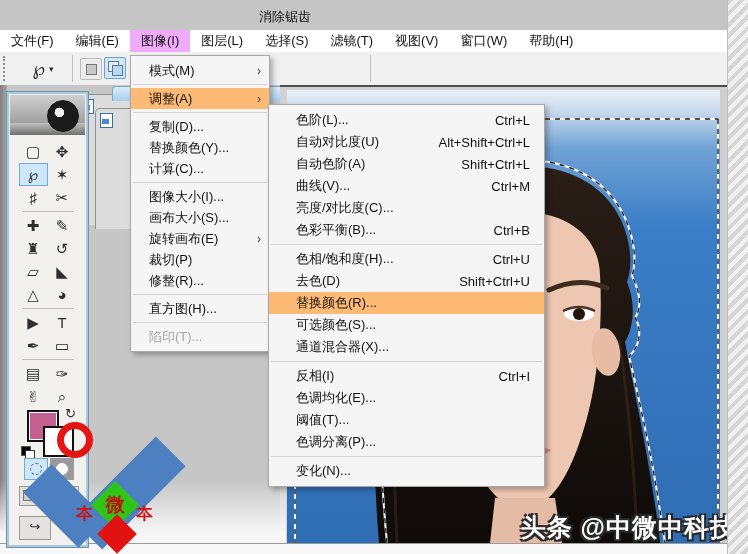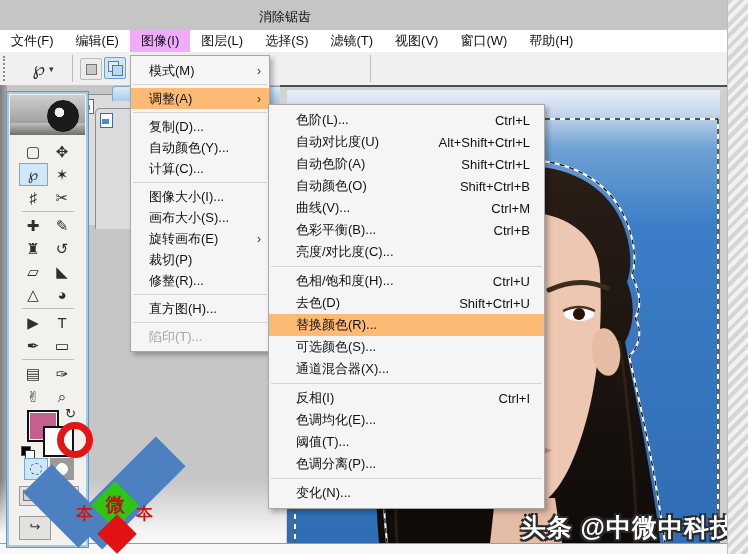--- a/index.html
+++ b/index.html
@@ -347,21 +347,21 @@
       <div class="msep"></div>
       <div class="mi hl">
         <span class="mi-lbl">调整(A)</span>
         <span class="mi-arrow">›</span>
       </div>
       <div class="msep"></div>
       <div class="mi">
         <span class="mi-lbl">复制(D)...</span>
       </div>
       <div class="mi">
-        <span class="mi-lbl">自动颜色(Y)...</span>
+        <span class="mi-lbl">替换颜色(Y)...</span>
       </div>
       <div class="mi">
         <span class="mi-lbl">计算(C)...</span>
       </div>
       <div class="msep"></div>
       <div class="mi">
         <span class="mi-lbl">图像大小(I)...</span>
       </div>
       <div class="mi">
         <span class="mi-lbl">画布大小(S)...</span>
@@ -392,33 +392,29 @@
       </div>
       <div class="mi">
         <span class="mi-lbl">自动对比度(U)</span>
         <span class="mi-sc">Alt+Shift+Ctrl+L</span>
       </div>
       <div class="mi">
         <span class="mi-lbl">自动色阶(A)</span>
         <span class="mi-sc">Shift+Ctrl+L</span>
       </div>
       <div class="mi">
-        <span class="mi-lbl">自动颜色(O)</span>
-        <span class="mi-sc">Shift+Ctrl+B</span>
-      </div>
-      <div class="mi">
         <span class="mi-lbl">曲线(V)...</span>
         <span class="mi-sc">Ctrl+M</span>
       </div>
       <div class="mi">
+        <span class="mi-lbl">亮度/对比度(C)...</span>
+      </div>
+      <div class="mi">
         <span class="mi-lbl">色彩平衡(B)...</span>
         <span class="mi-sc">Ctrl+B</span>
-      </div>
-      <div class="mi">
-        <span class="mi-lbl">亮度/对比度(C)...</span>
       </div>
       <div class="msep"></div>
       <div class="mi">
         <span class="mi-lbl">色相/饱和度(H)...</span>
         <span class="mi-sc">Ctrl+U</span>
       </div>
       <div class="mi">
         <span class="mi-lbl">去色(D)</span>
         <span class="mi-sc">Shift+Ctrl+U</span>
       </div>

